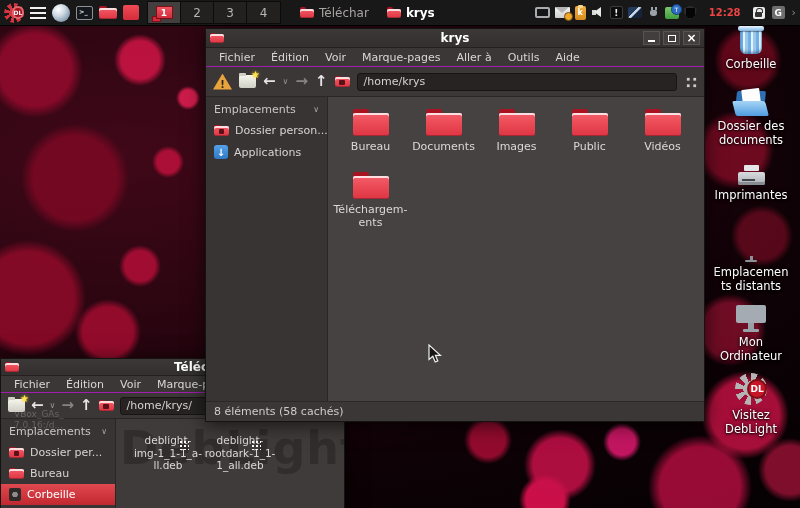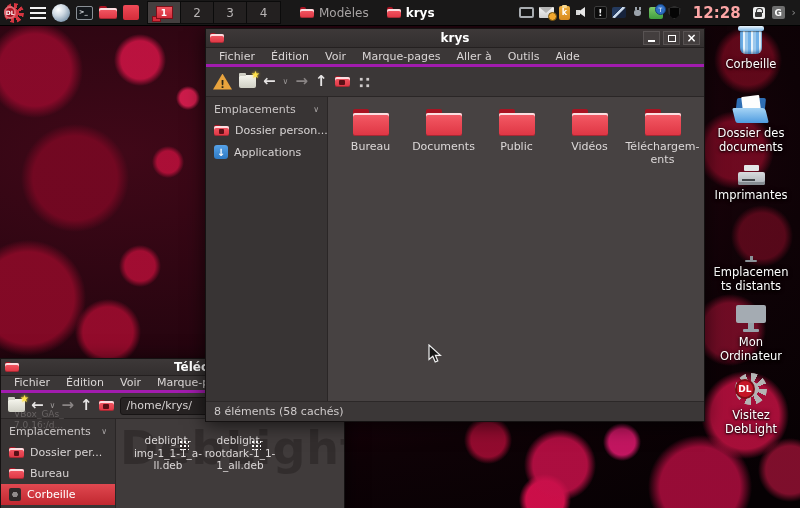--- a/index.html
+++ b/index.html
@@ -70,21 +70,21 @@
     display:flex;align-items:center;justify-content:center;font-size:9px;font-weight:bold;}
   .t-alert::after{content:"!";}
   .t-shot{width:14px;height:11px;border-radius:2px;background:linear-gradient(135deg,#243a5e 40%,#c8d8ea 42% 55%,#16233c 57%);}
   .t-power{width:13px;height:13px;position:relative;}
   .t-power::before{content:"";position:absolute;left:3px;top:4px;width:7px;height:6px;background:#9aa2aa;border-radius:2px 2px 3px 3px;}
   .t-power::after{content:"";position:absolute;left:4.5px;top:1px;width:2px;height:3px;background:#9aa2aa;box-shadow:4px 0 #9aa2aa;}
   .t-net{width:14px;height:12px;background:linear-gradient(#7ec86a,#3f9e3f);border-radius:2px;position:relative;}
   .t-net::after{content:"T";position:absolute;right:-3px;top:-3px;width:9px;height:9px;border-radius:50%;background:#2e6ec4;
     color:#fff;font-size:6px;display:flex;align-items:center;justify-content:center;border:1px solid #14407e;}
   .t-shield{width:13px;height:14px;background:#050505;clip-path:polygon(50% 0,100% 20%,96% 60%,50% 100%,4% 60%,0 20%);box-shadow:inset 0 0 0 2px #2c2c2c;}
-  #clock{color:#fca5a5;font-size:15px;font-weight:bold;margin:8px 7px;}
+  #clock{color:#ef4444;font-size:10px;font-weight:bold;margin:8px 7px;}
   .t-lock{width:12px;height:12px;background:#ececec;border-radius:2px;position:relative;}
   .t-lock::before{content:"";position:absolute;left:3.5px;top:1.5px;width:5px;height:4px;border:1.5px solid #333;border-bottom:none;border-radius:3px 3px 0 0;}
   .t-lock::after{content:"";position:absolute;left:2.5px;top:5.5px;width:7px;height:4.5px;background:#333;border-radius:1px;}
   .t-g{width:13px;height:13px;background:#6e6e6e;border-radius:2px;color:#fff;font-size:9px;font-weight:bold;
     display:flex;align-items:center;justify-content:center;margin-left:2px;}
   .t-arrow{color:#8a8a8a;font-size:11px;margin-left:2px;}
   .t-arrow::before{content:"›";}
 
   
   .xfolder{position:relative;flex:none;}
@@ -92,21 +92,21 @@
   .xfolder::after{content:"";position:absolute;left:0;top:15%;width:100%;height:85%;border-radius:2px;
     background:linear-gradient(180deg,#f2606b 0%,#ed4e5a 35%,#de3543 100%);
     box-shadow:inset 0 2px 0 rgba(255,255,255,.8),inset 0 -1px 0 rgba(0,0,0,.25);}
   .f-lg{width:36px;height:27px;}
   .f-md{width:18px;height:14px;}
   .f-sm{width:15px;height:12px;}
   .f-xs{width:14px;height:11px;}
   .xfolder .house{position:absolute;z-index:2;left:32%;top:38%;width:36%;height:40%;background:#5a1016;border-radius:1px;}
 
   
-  .gear{position:relative;display:flex;align-items:center;justify-content:flex-start;border-radius:50%;flex:none;
+  .gear{position:relative;display:flex;align-items:center;justify-content:flex-end;border-radius:50%;flex:none;
     background:radial-gradient(circle,var(--gc) 0 34%,transparent 35%),repeating-conic-gradient(var(--gc) 0 25deg,transparent 25deg 45deg);}
   .gear-core{width:62%;height:62%;border-radius:50%;background:var(--cc);border:2px solid var(--cb);color:#fff;
     font-weight:bold;display:flex;align-items:center;justify-content:center;}
   .gear-tb{--gc:#d63540;--cc:#a5101e;--cb:#e06a72;width:20px;height:20px;font-size:6px;}
   .gear-dt{--gc:#b4b4b4;--cc:#c61627;--cb:#7e0d16;width:32px;height:32px;font-size:9px;}
 
   
   .term-icon{width:17px;height:14px;background:#14181c;border:1px solid #8a9096;border-radius:2px;color:#dfe4e8;
     font-size:6.5px;font-weight:bold;padding:1px 0 0 2px;flex:none;}
   .term-icon::before{content:">_";}
@@ -156,21 +156,21 @@
   
   .xwin{position:absolute;background:#3b3737;border:1px solid #151212;box-shadow:0 3px 18px rgba(0,0,0,.65);}
   .titlebar{height:19px;background:linear-gradient(#3d3838,#332f2f);display:flex;align-items:center;position:relative;
     border-bottom:1px solid #242020;padding:0 4px;}
   .title-txt{font-size:12px;font-weight:bold;color:#fff;white-space:nowrap;}
   .wc{width:17px;height:14px;background:#433e3e;border:1px solid #585353;display:flex;align-items:center;justify-content:center;margin-left:3px;flex:none;}
   .wc-min::before{content:"";width:7px;height:2px;background:#fff;margin-top:6px;}
   .wc-max::before{content:"";width:6px;height:5px;border:1.5px solid #fff;}
   .wc-close{color:#fff;font-size:12px;font-weight:bold;line-height:1;}
   .wc-close::before{content:"×";}
-  .menubar{height:19px;display:flex;align-items:flex-end;gap:2px;padding:0 6px;background:#3b3737;border-bottom:3px solid #a21caf;}
+  .menubar{height:19px;display:flex;align-items:center;gap:2px;padding:0 6px;background:#3b3737;border-bottom:1px solid #a21caf;}
   .menuitem{font-size:11px;color:#dad6d6;padding:1px 7px;}
   .toolbar{display:flex;align-items:center;gap:7px;background:#3b3737;border-bottom:1px solid #2a2626;padding:0 7px;}
   .tb-warn{width:19px;height:16px;background:#e8a33d;clip-path:polygon(50% 0,100% 100%,0 100%);
     display:flex;align-items:flex-end;justify-content:center;color:#2a2414;font-size:10px;font-weight:bold;flex:none;}
   .tb-warn::after{content:"!";}
   .tb-new{width:17px;height:13px;background:linear-gradient(#f6f6ee,#cfcfc4);border-radius:2px;position:relative;flex:none;}
   .tb-new::before{content:"";position:absolute;left:0;top:-2px;width:7px;height:3px;background:#cfcfc4;border-radius:1px 1px 0 0;}
   .tb-new::after{content:"★";position:absolute;right:-4px;top:-6px;color:#ffe24a;font-size:10px;text-shadow:0 0 3px #ffdd33;}
   .tb-arrow{font-size:15px;font-weight:bold;color:#e6e4e4;line-height:1;flex:none;}
   .tb-arrow.dim{color:#8a8585;}
@@ -234,21 +234,21 @@
         <span class="mini-win2"></span>
         <span class="mini-win">1</span>
       </div>
       <div class="ws">2</div>
       <div class="ws">3</div>
       <div class="ws">4</div>
     </div>
     <div id="winbtns">
       <div class="winbtn">
         <span class="xfolder f-xs"></span>
-        <span class="lbl">Modèles</span>
+        <span class="lbl">Téléchar</span>
       </div>
       <div class="winbtn active">
         <span class="xfolder f-xs"></span>
         <span class="lbl">krys</span>
       </div>
     </div>
     <div id="tray">
       <span class="t-display"></span>
       <span class="t-mail"></span>
       <span class="t-clip"></span>
@@ -262,21 +262,21 @@
       <span class="t-lock"></span>
       <span class="t-g">G</span>
       <span class="t-arrow"></span>
     </div>
   </div>
 
   <div class="dicon" style="top:29px">
     <span class="trash-icon"></span>
     <span class="dlabel preline">Corbeille</span>
   </div>
-  <div class="dicon" style="top:96px">
+  <div class="dicon" style="top:89px">
     <span class="docsfolder">
         <i class="paper"></i>
       </span>
     <span class="dlabel preline">Dossier des
 documents</span>
   </div>
   <div class="dicon" style="top:165px">
     <span class="printer-icon">
         <i class="slot"></i>
       </span>
@@ -389,20 +389,21 @@
     <div class="toolbar">
       <span class="tb-warn"></span>
       <span class="tb-new"></span>
       <span class="tb-arrow">←</span>
       <span class="tb-chev">∨</span>
       <span class="tb-arrow dim">→</span>
       <span class="tb-arrow">↑</span>
       <span class="xfolder f-sm">
           <i class="house"></i>
         </span>
+      <span class="pathfield">/home/krys</span>
       <span class="tb-dots"></span>
     </div>
     <div id="krys-body">
       <div id="krys-side" class="sidebar">
         <div class="sb-head">
           <span>Emplacements</span>
           <span class="sb-chev">∨</span>
         </div>
         <div class="sb-row">
           <span class="xfolder f-sm">
@@ -419,20 +420,24 @@
         <div class="fm-item">
           <span class="xfolder f-lg"></span>
           <div class="fm-label preline">Bureau</div>
         </div>
         <div class="fm-item">
           <span class="xfolder f-lg"></span>
           <div class="fm-label preline">Documents</div>
         </div>
         <div class="fm-item">
           <span class="xfolder f-lg"></span>
+          <div class="fm-label preline">Images</div>
+        </div>
+        <div class="fm-item">
+          <span class="xfolder f-lg"></span>
           <div class="fm-label preline">Public</div>
         </div>
         <div class="fm-item">
           <span class="xfolder f-lg"></span>
           <div class="fm-label preline">Vidéos</div>
         </div>
         <div class="fm-item">
           <span class="xfolder f-lg"></span>
           <div class="fm-label preline">Téléchargem-
 ents</div>

